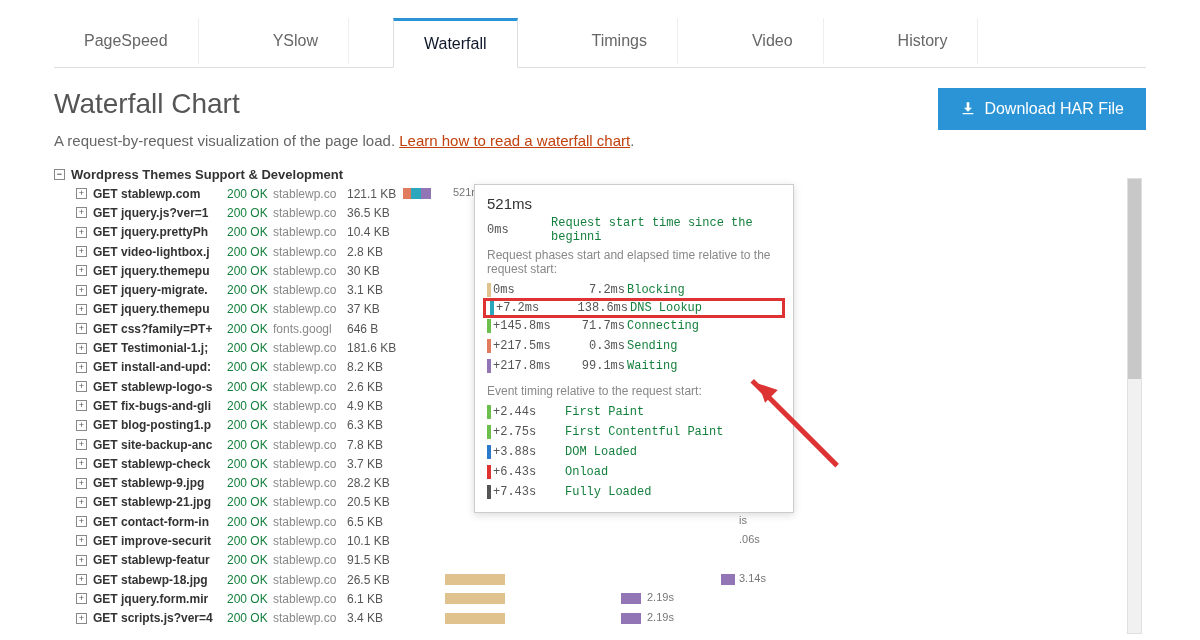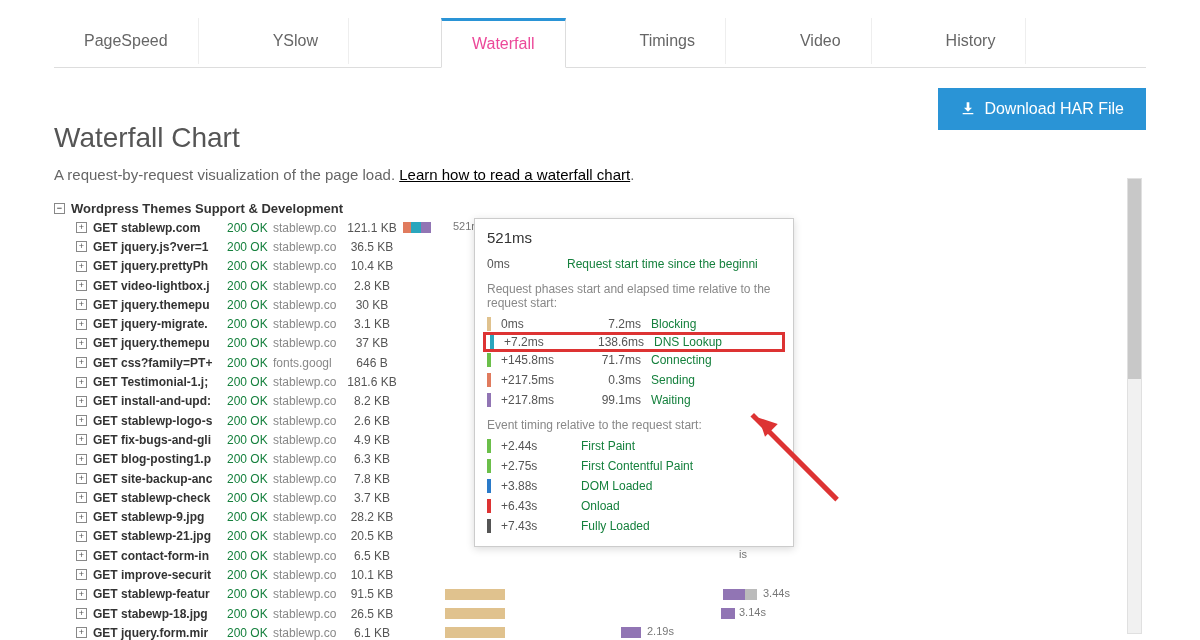--- a/index.html
+++ b/index.html
@@ -1,41 +1,41 @@
 <!DOCTYPE html>
 <html><head>
 <meta charset="utf-8">
 <style>
   * { box-sizing: border-box; margin: 0; padding: 0; }
   body { font-family: Arial, Helvetica, sans-serif; background: #fff; width: 1200px; height: 640px; overflow: hidden; position: relative; }
   .container { padding: 18px 54px 0 54px; }
   .tabs { display: flex; align-items: flex-start; border-bottom: 1px solid #ddd; gap: 44px; }
   .tab { padding: 14px 30px; color: #666; cursor: pointer; font-size: 16px; border-right: 1px solid #eee; }
-  .tab.active { border-top: 3px solid #2a94d6; color: #ec4899; background: #fff; margin-bottom: -1px; border-bottom: 1px solid #fff; border-left: 1px solid #ddd; border-right: 1px solid #ddd; margin-left: 48px; }
+  .tab.active { border-top: 3px solid #2a94d6; color: #0f172a; background: #fff; margin-bottom: -1px; border-bottom: 1px solid #fff; border-left: 1px solid #ddd; border-right: 1px solid #ddd; }
   .headrow { display: flex; justify-content: space-between; align-items: flex-start; margin-top: 20px; }
-  h1 { font-size: 28px; font-weight: 400; color: #555; margin-top: 34px; }
+  h1 { font-size: 28px; font-weight: 400; color: #555; }
   .subtitle { font-size: 15px; color: #666; margin-top: 12px; }
-  .subtitle a { color: #000000; }
+  .subtitle a { color: #c2410c; }
   .dlbtn { background: #2a94d6; color: #fff; border: none; padding: 12px 22px; font-size: 16px; cursor: pointer; display: flex; align-items: center; gap: 8px; }
   .dlbtn svg { width: 16px; height: 16px; fill: #fff; }
   .treehead { display: flex; align-items: center; gap: 6px; margin-top: 18px; font-size: 13px; font-weight: bold; color: #333; }
   .box { width: 11px; height: 11px; border: 1px solid #888; display: inline-flex; align-items: center; justify-content: center; font-size: 9px; line-height: 1; color: #555; }
   .rows { margin-top: 2px; position: relative; }
   .row { display: flex; align-items: center; height: 19.3px; font-size: 12px; color: #333; }
   .row .box { margin-left: 22px; }
   .col-name { width: 140px; padding-left: 6px; font-weight: bold; white-space: nowrap; overflow: hidden; }
   .col-status { width: 46px; color: #15803d; }
   .col-domain { width: 74px; color: #888; white-space: nowrap; overflow: hidden; }
-  .col-size { width: 56px; text-align: center; color: #555; padding-right: 6px; }
+  .col-size { width: 56px; text-align: left; color: #555; padding-right: 6px; }
   .col-bars { flex: 1; position: relative; height: 19.3px; }
   .bar { position: absolute; height: 11px; top: 4px; }
   .time-label { position: absolute; top: 2px; font-size: 11px; color: #777; }
   .tooltip { position: absolute; left: 420px; top: 0px; width: 320px; background: #fff; border: 1px solid #ccc; box-shadow: 0 2px 8px rgba(0,0,0,0.15); padding: 10px 12px; font-size: 12px; color: #555; z-index: 10; }
   .tooltip .big { font-size: 15px; color: #333; margin-bottom: 8px; }
-  .tooltip .line { display: flex; align-items: center; height: 20px; gap: 10px; }
+  .tooltip .line { display: flex; align-items: center; height: 20px; gap: 2px; font-family: Liberation Mono, monospace; }
   .tooltip .swatch { width: 4px; height: 14px; display: inline-block; }
   .tooltip .c1 { width: 70px; }
   .tooltip .c2 { width: 60px; text-align: right; }
   .tooltip .desc { color: #15803d; }
   .tooltip .sect { color: #888; margin: 8px 0 4px 0; }
   .tooltip .hl { border: 3px solid #d33; padding: 2px 4px; margin: -2px -4px; }
   .arrow { position: absolute; left: 700px; top: 195px; z-index: 20; }
   .arrow-line { width: 120px; height: 5px; background: #d33; transform-origin: 0 0; transform: rotate(45deg); }
   .arrow-head { position: absolute; left: 2px; top: 2px; width: 0; height: 0; border-right: 18px solid #d33; border-top: 9px solid transparent; border-bottom: 9px solid transparent; transform: rotate(45deg); }
   .scrollbar { position: absolute; right: 58px; top: 178px; width: 15px; height: 456px; background: #f1f1f1; border: 1px solid #e0e0e0; }
@@ -237,33 +237,30 @@
         <span class="col-bars">
           <span class="time-label" style="left: 336px;">is</span>
         </span>
       </div>
       <div class="row">
         <span class="box">+</span>
         <span class="col-name">GET improve-securit</span>
         <span class="col-status">200 OK</span>
         <span class="col-domain">stablewp.co</span>
         <span class="col-size">10.1 KB</span>
+        <span class="col-bars">
+          <span class="time-label" style="left: 336px;">.06s</span>
+        </span>
       </div>
       <div class="row">
         <span class="box">+</span>
         <span class="col-name">GET stablewp-featur</span>
         <span class="col-status">200 OK</span>
         <span class="col-domain">stablewp.co</span>
         <span class="col-size">91.5 KB</span>
-        <span class="col-bars">
-          <span class="bar" style="left: 42px; width: 60px; background: rgb(224, 194, 142);"></span>
-          <span class="bar" style="left: 320px; width: 22px; background: rgb(145, 117, 180);"></span>
-          <span class="bar" style="left: 342px; width: 12px; background: rgb(187, 187, 187);"></span>
-          <span class="time-label" style="left: 360px;">3.44s</span>
-        </span>
       </div>
       <div class="row">
         <span class="box">+</span>
         <span class="col-name">GET stabewp-18.jpg</span>
         <span class="col-status">200 OK</span>
         <span class="col-domain">stablewp.co</span>
         <span class="col-size">26.5 KB</span>
         <span class="col-bars">
           <span class="bar" style="left: 42px; width: 60px; background: rgb(224, 194, 142);"></span>
           <span class="bar" style="left: 318px; width: 14px; background: rgb(145, 117, 180);"></span>

